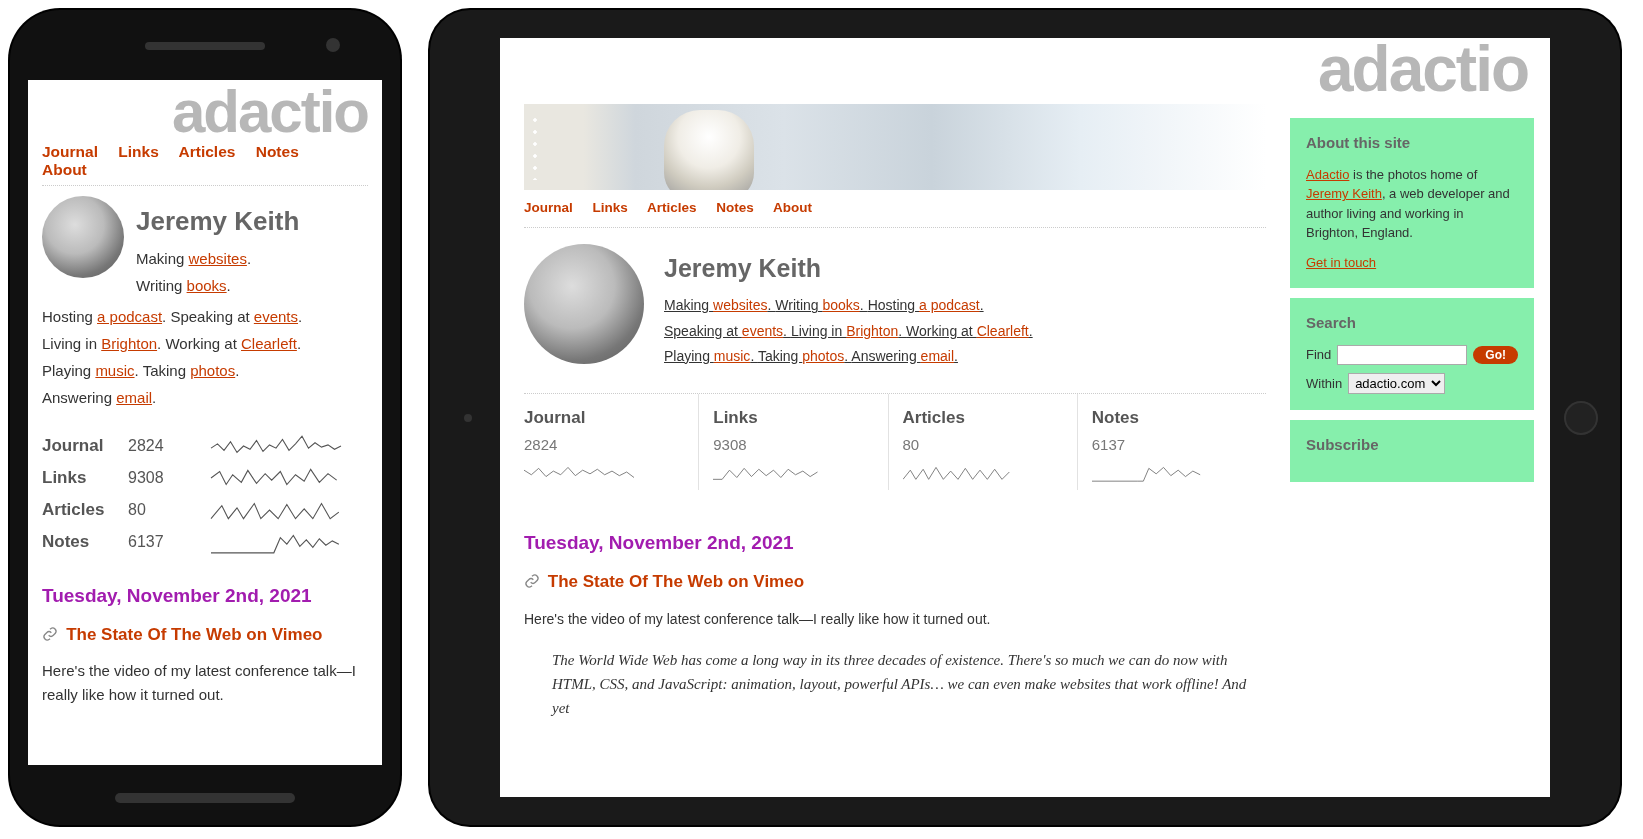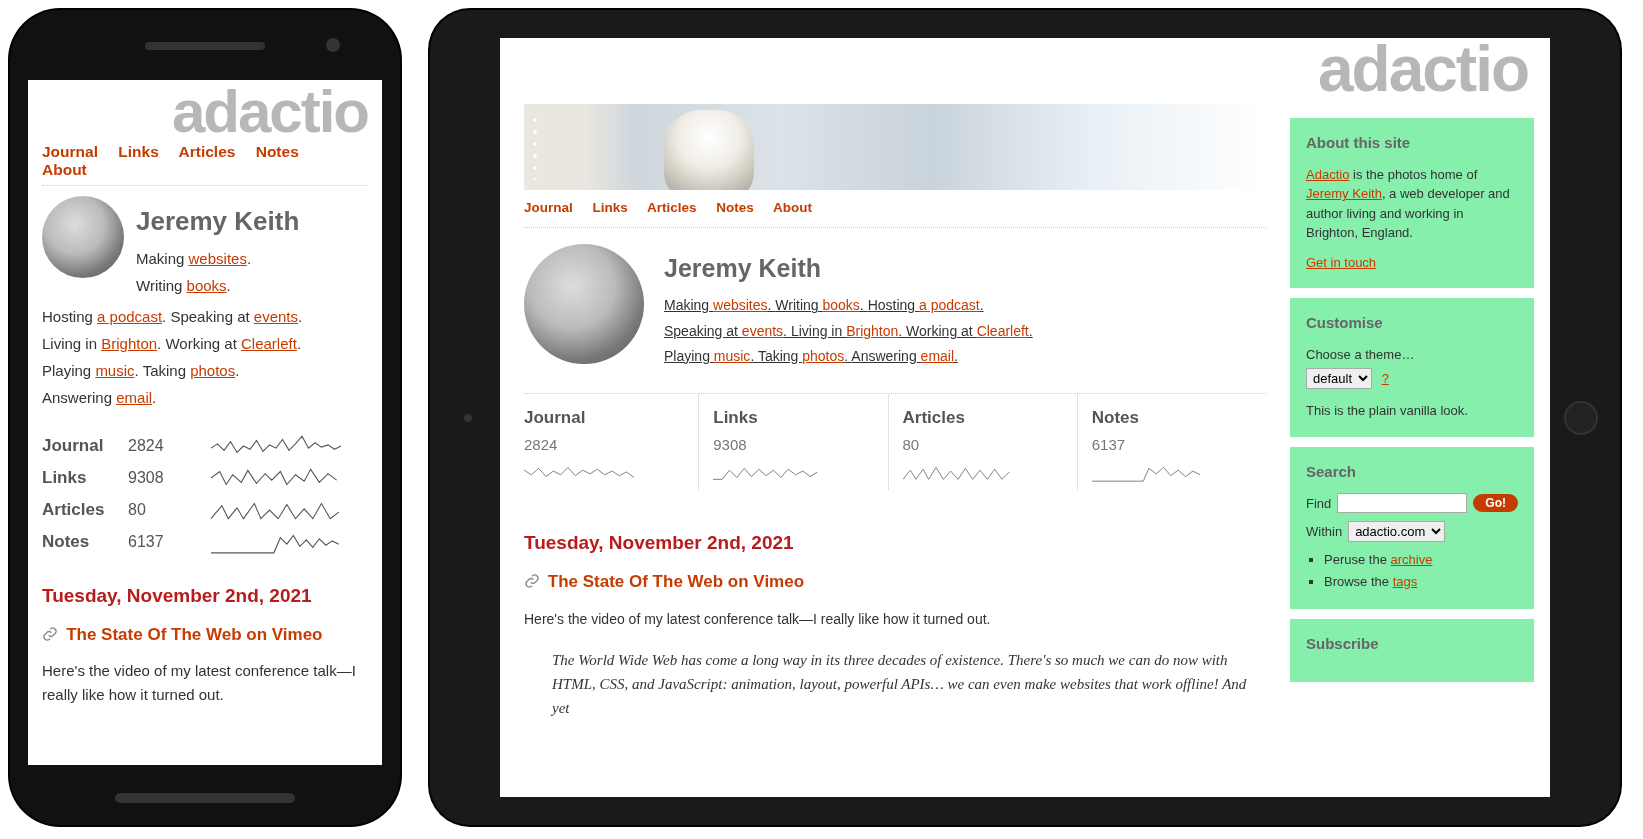--- a/index.html
+++ b/index.html
@@ -109,21 +109,21 @@
   .stats-row { display: flex; border-top: 1px dotted #ccc; margin-top: 24px; }
   .stats-row .cell {
     flex: 1; padding: 14px 14px 4px 14px;
     border-left: 1px solid #e2e2e2;
   }
   .stats-row .cell:first-child { border-left: none; padding-left: 0; }
   .stats-row .lbl { font-weight: bold; color: #555; font-size: 17px; }
   .stats-row .val { color: #777; font-size: 15px; margin-top: 8px; }
   .stats-row .spark { margin-top: 8px; height: 22px; }
 
-  h3.date { font-weight: bold; color: #b91c1c; }
+  h3.date { font-weight: bold; color: #a21caf; }
   .phone h3.date { font-size: 19px; margin: 30px 0 18px; }
   .tablet h3.date { font-size: 19px; margin: 42px 0 18px; }
 
   .post-title { color: #c63b00; font-weight: bold; font-size: 17px; }
   .link-icon {
     display: inline-block; width: 16px; height: 16px;
     vertical-align: -2px; margin-right: 4px;
   }
   .phone .excerpt { margin-top: 14px; line-height: 1.6; font-size: 15px;}
   .tablet .excerpt { margin-top: 16px; line-height: 1.6; font-size: 14px;}
@@ -339,49 +339,34 @@
       <div class="tablet-side">
 
         <div class="side-box">
           <h4>About this site</h4>
           <p>
             <span class="link">Adactio</span><span> is the photos home of </span><span class="link">Jeremy Keith</span><span>, a web developer and author living and working in Brighton, England.</span>
           </p>
           <p style="margin-top:10px;"><span class="link">Get in touch</span></p>
         </div>
 
-        <div class="side-box">
-          <h4>Customise</h4>
-          <div>Choose a theme…</div>
-          <div style="margin-top:4px;">
-            <select>
-              <option>default</option>
-            </select>
-            <span class="link" style="margin-left:6px;">?</span>
-          </div>
-          <p style="margin-top:12px;">This is the plain vanilla look.</p>
-        </div>
 
         <div class="side-box">
           <h4>Search</h4>
           <div style="display:flex;align-items:center;gap:6px;">
             <span>Find</span>
             <input type="text" style="">
             <button class="go-btn">Go!</button>
           </div>
           <div style="margin-top:8px;display:flex;align-items:center;gap:6px;">
             <span>Within</span>
             <select>
               <option>adactio.com</option>
             </select>
           </div>
-          <ul>
-            <li><span>Peruse the </span><span class="link">archive</span></li>
-            <li><span>Browse the </span><span class="link">tags</span></li>
-          </ul>
         </div>
 
         <div class="side-box">
           <h4>Subscribe</h4>
         </div>
 
       </div>
     </div>
   </div>
 </div>

